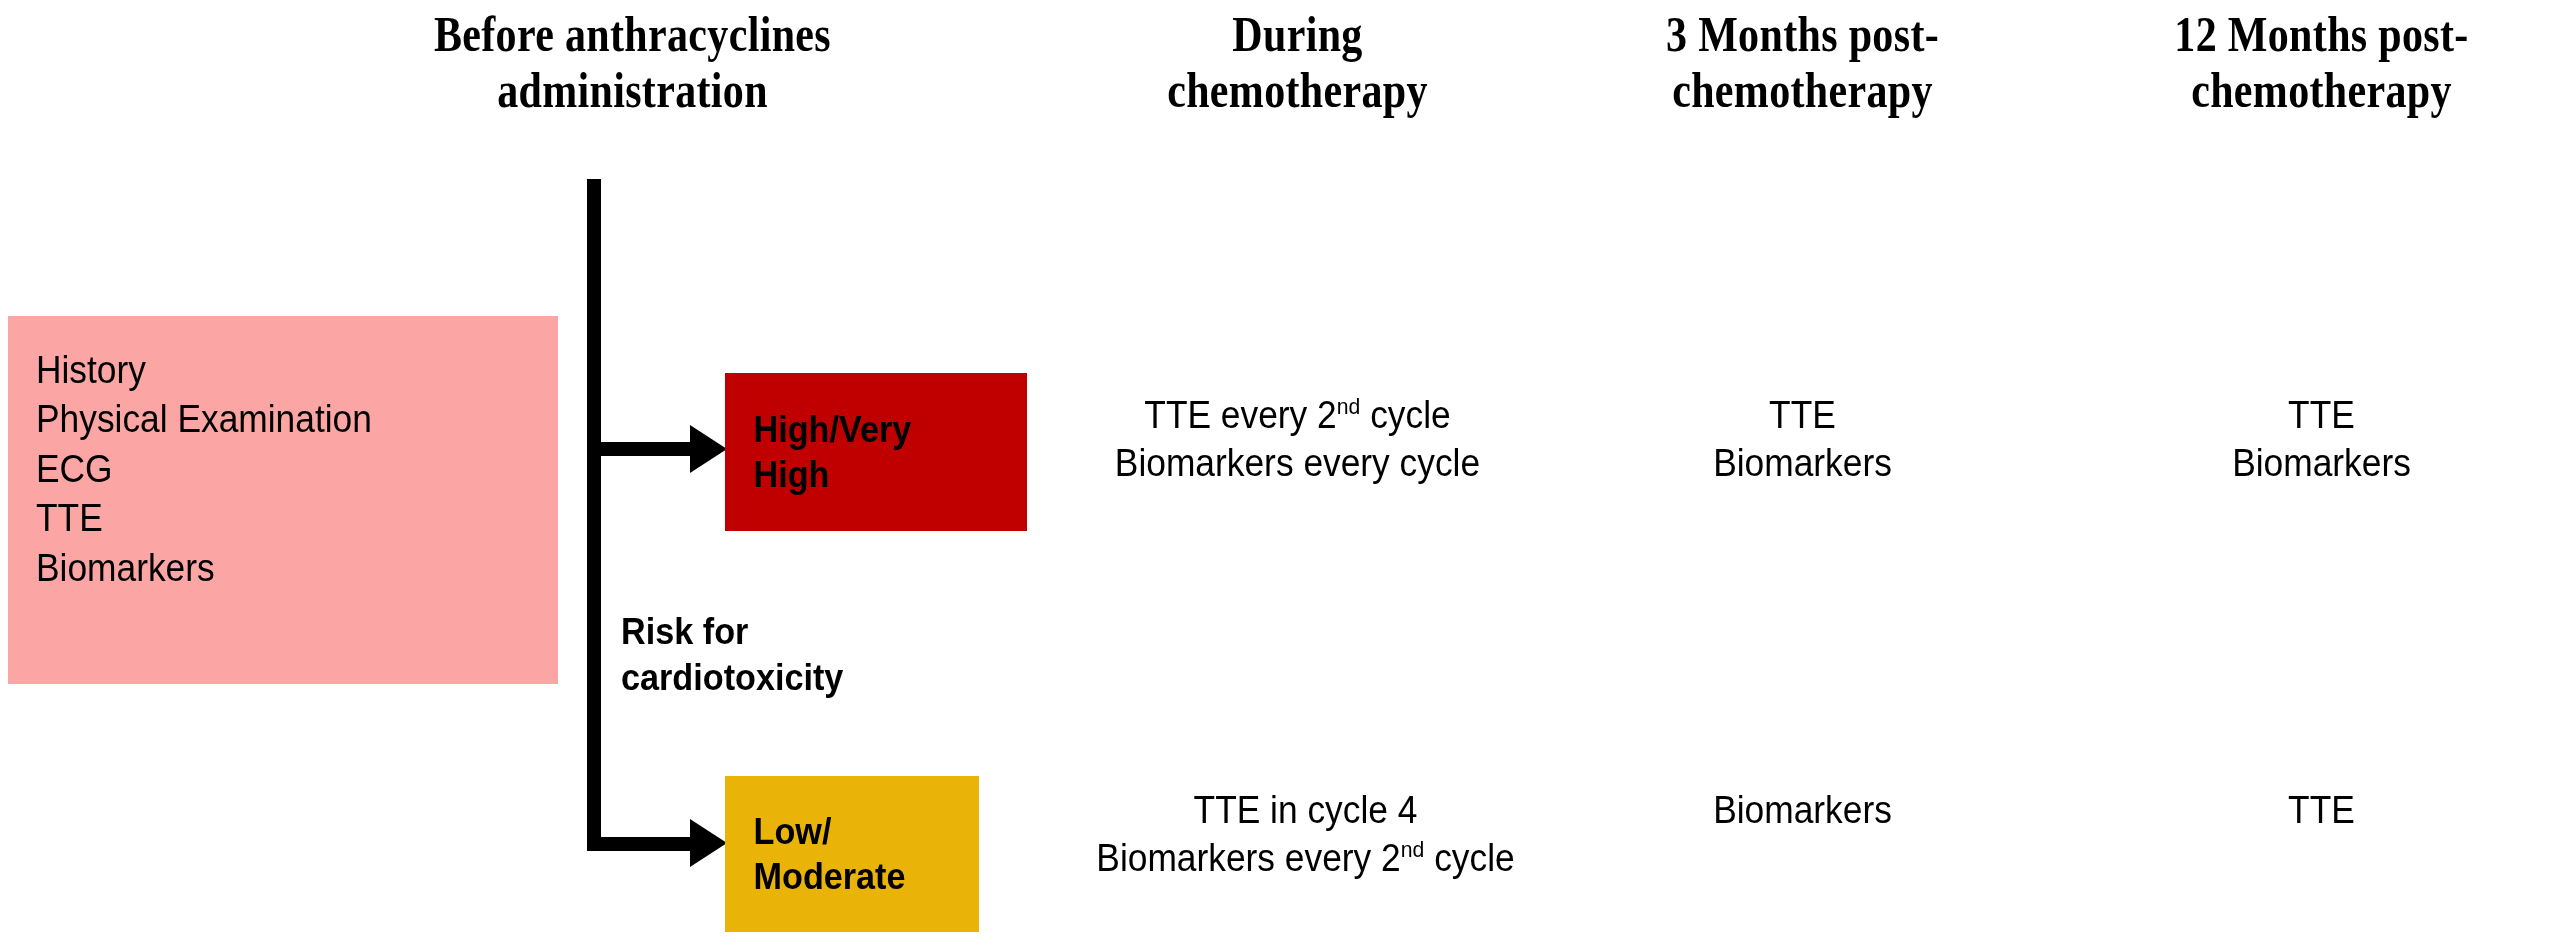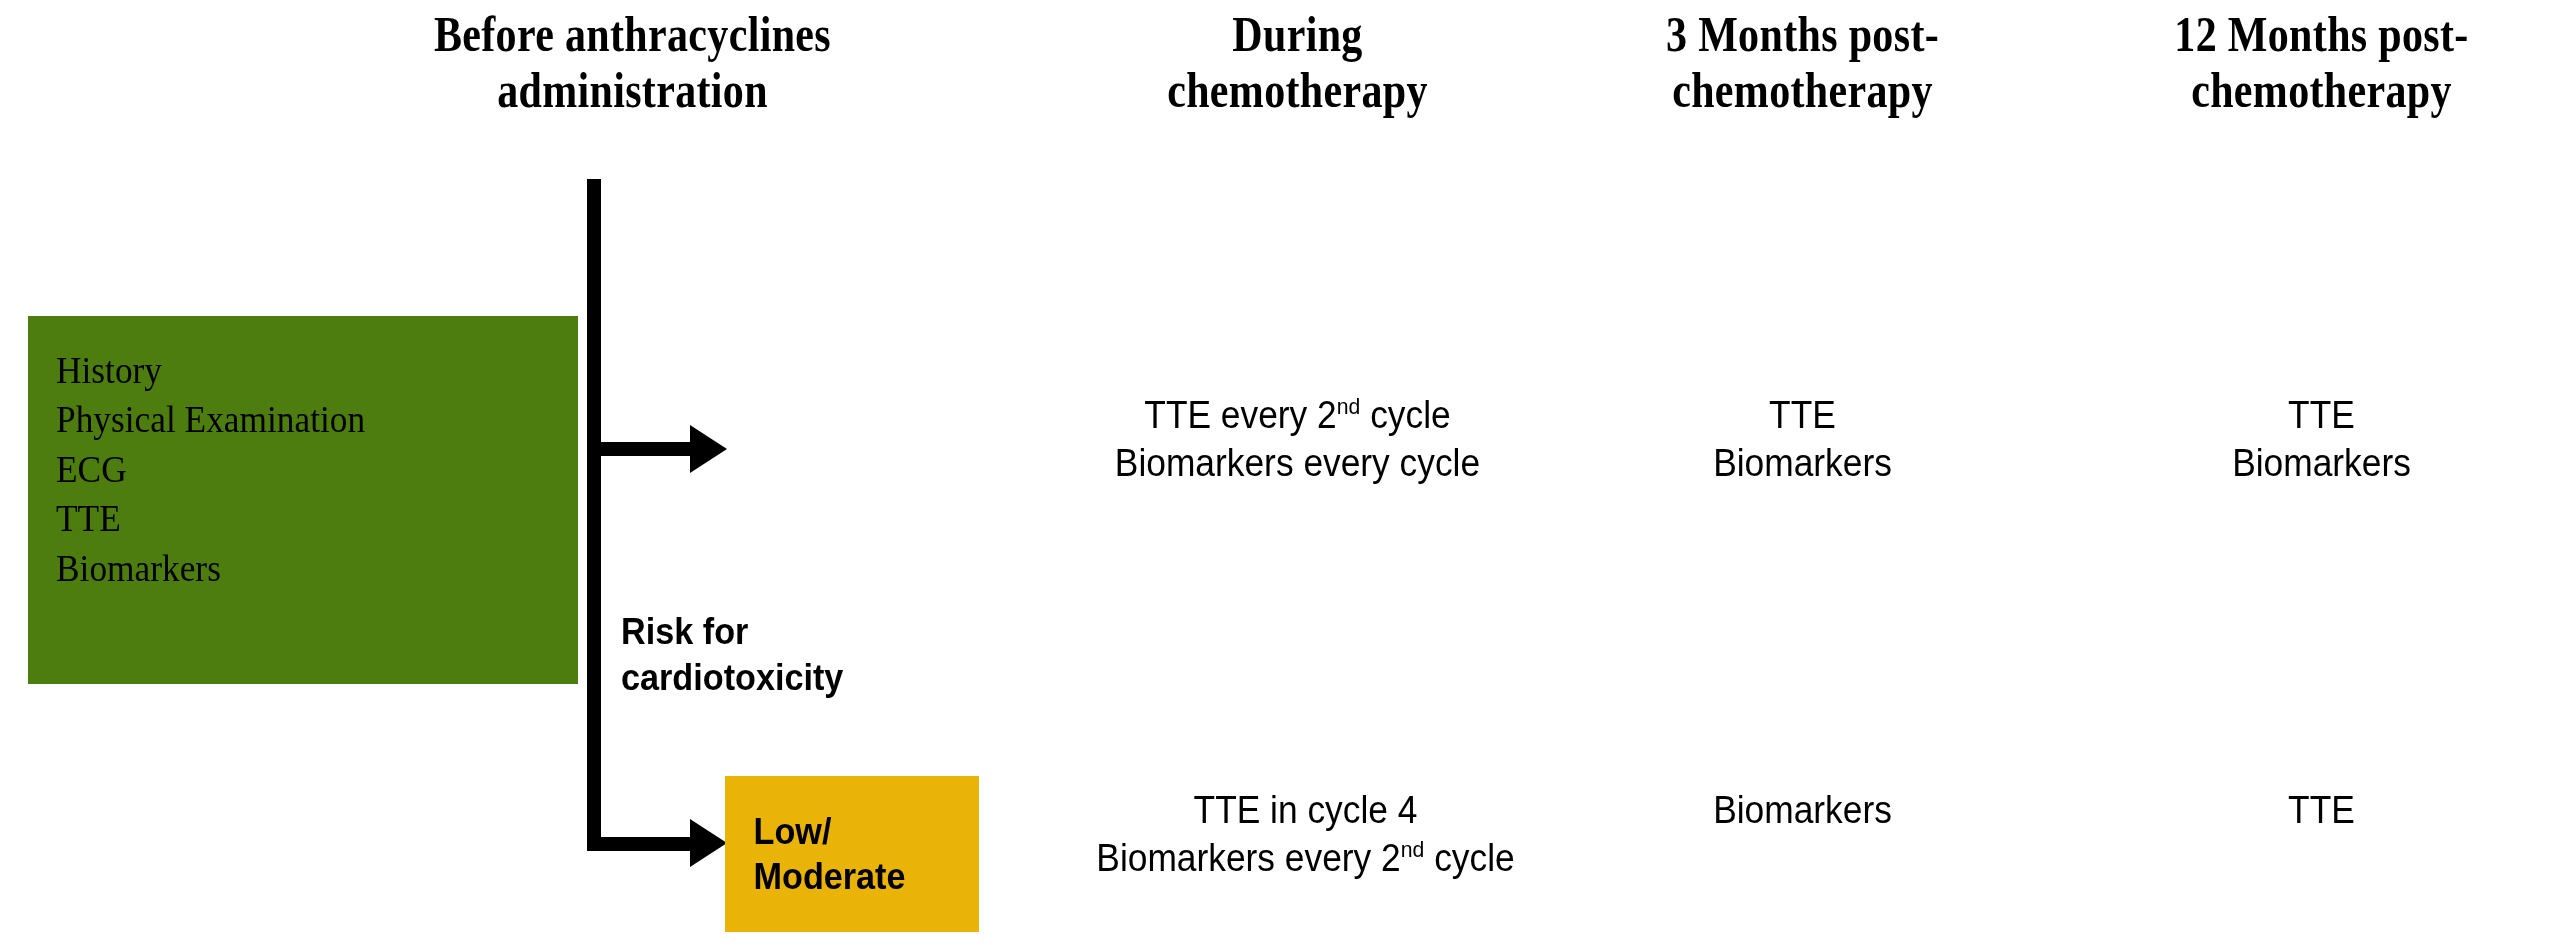--- a/index.html
+++ b/index.html
@@ -34,26 +34,25 @@
     white-space: pre-line;
   }
   .hdr-before      { left: 200px;  top: 6.4px;  width: 865px; transform-origin: 50% 0; }
   .hdr-during      { left: 1041px; top: 6.4px;  width: 513px;  transform-origin: 50% 0; }
   .hdr-three       { left: 1554px; top: 6.4px;  width: 497px;  transform-origin: 50% 0; }
   .hdr-twelve      { left: 2067px; top: 6.4px;  width: 509px;  transform-origin: 50% 0; }
 
   
   .assessment-box {
     position: absolute;
-    left: 28px;
+    left: 8px;
     top: 316px;
     width: 550px;
     height: 368px;
-    background: #4d7c0f;
-    font-family: Liberation Serif, serif;
+    background: #fca5a5;
   }
   .assessment-list {
     position: absolute;
     left: 28px;
     top: 30px;
     font-size: 38px;
     line-height: 1.30;
     color: #000000;
     transform: scaleX(0.93);
     transform-origin: 0 0;
@@ -195,20 +194,24 @@
 
   <div class="trunk"></div>
   <div class="elbow-top"></div>
   <div class="arrowhead arrow-top"></div>
   <div class="elbow-bottom"></div>
   <div class="arrowhead arrow-bottom"></div>
 
   <div class="risk-annotation">Risk for
 cardiotoxicity</div>
 
+  <div class="risk-box risk-high">
+    <span class="risk-label">High/Very
+High</span>
+  </div>
 
   <div class="cell cell-during-high">
     <span class="line"><span>TTE every 2</span><sup>nd</sup><span> cycle</span></span>
     <span class="line">Biomarkers every cycle</span>
   </div>
 
   <div class="cell cell-three-high">
     <span class="line">TTE</span>
     <span class="line">Biomarkers</span>
   </div>

